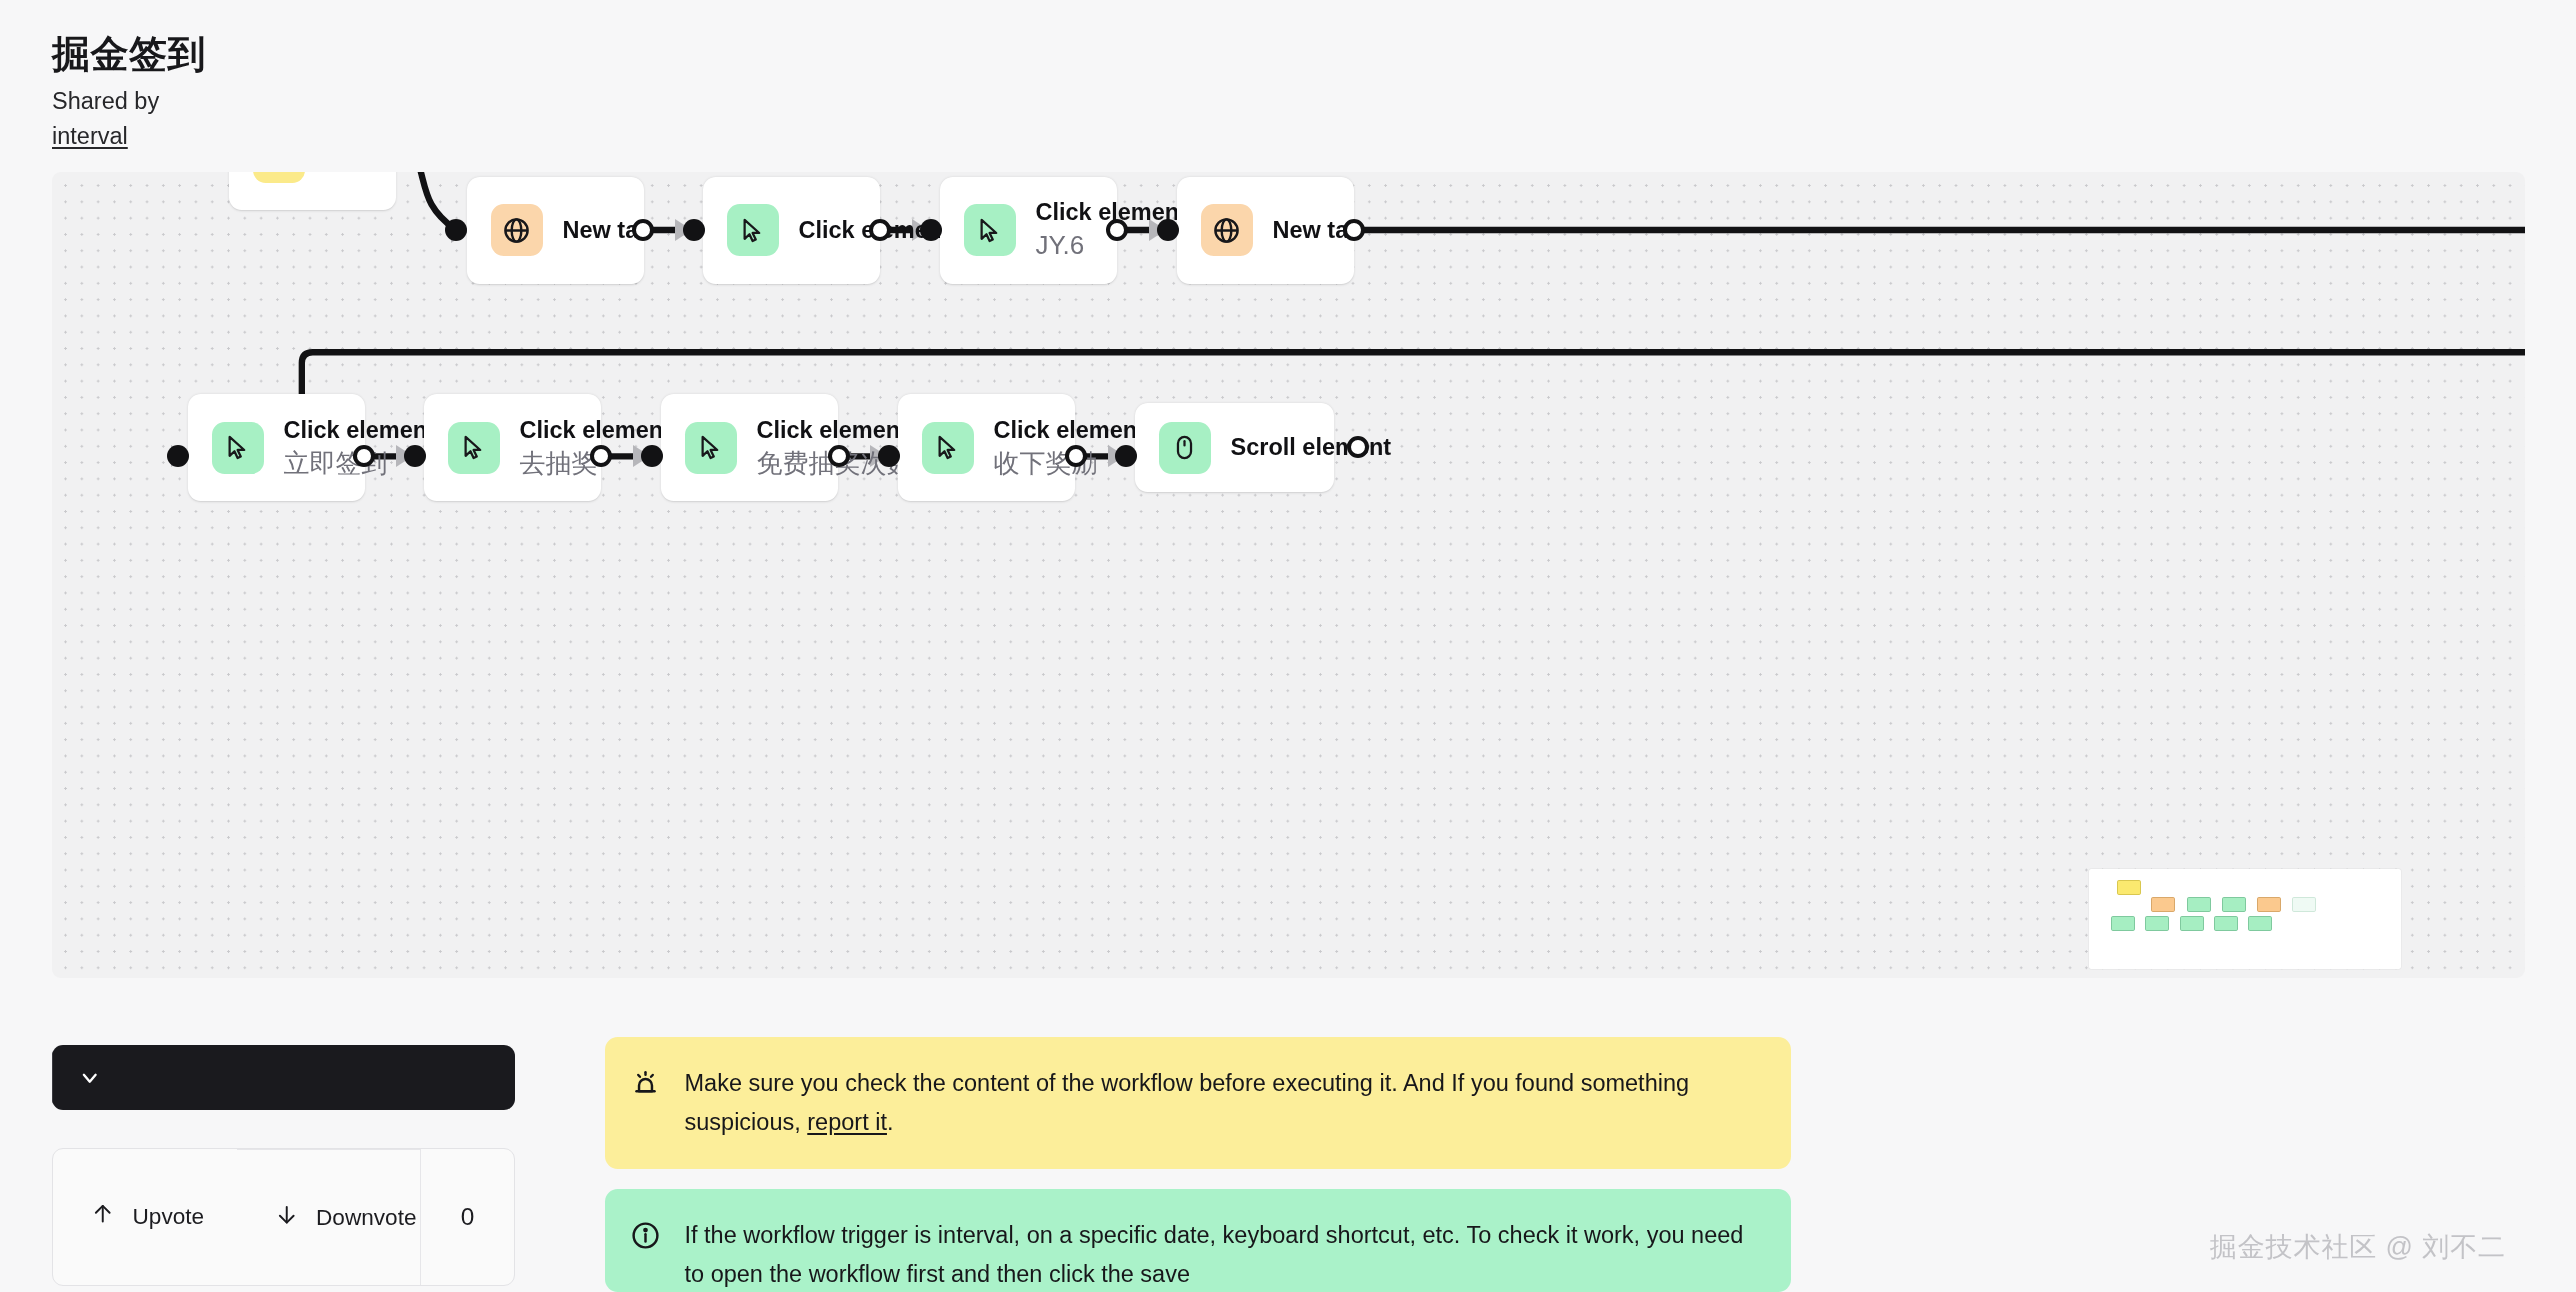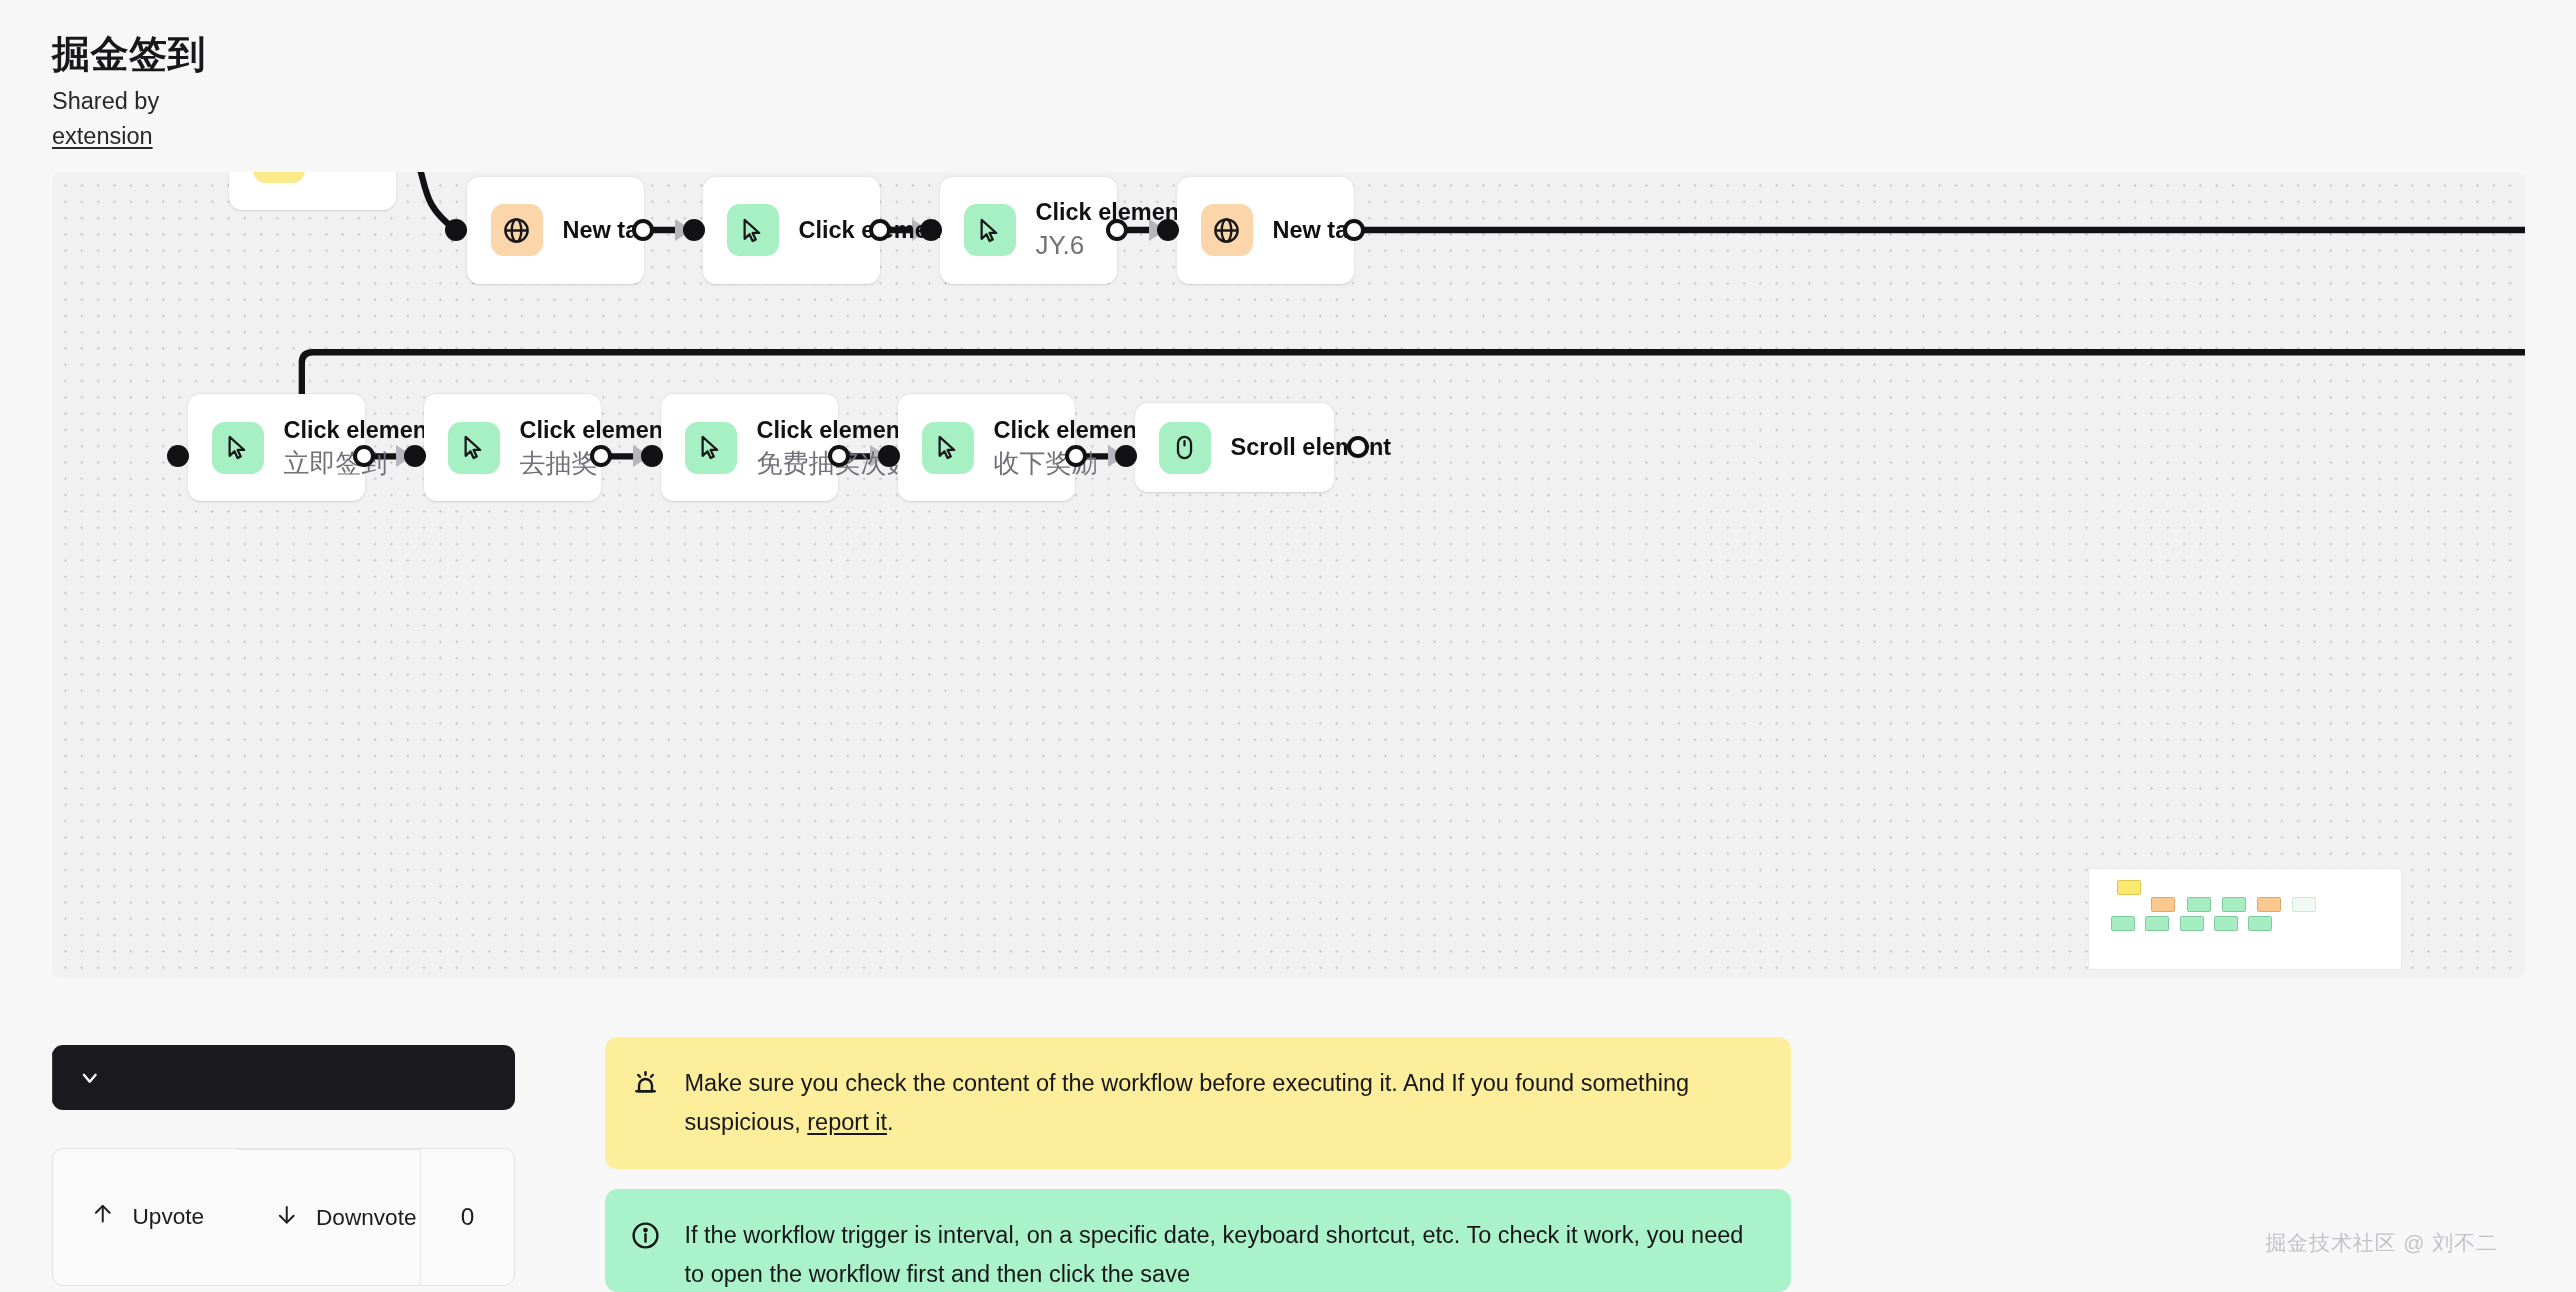--- a/index.html
+++ b/index.html
@@ -140,34 +140,34 @@
   }
   .banner-warn { top: 1037px; background: #fcee9a; }
   .banner-info { top: 1189px; background: #aaf2c9; height: 103px; overflow: hidden; }
   .banner-icon { flex: 0 0 auto; padding-top: 3.6px; }
   .banner-text {
     font-size: 23.5px; line-height: 1.65; color: #17171a;
   }
   .banner-link { color: #17171a; text-decoration: underline; text-underline-offset: 2.7px; }
 
   .watermark {
-    position: absolute; right: 42px; top: 1229px;
-    font-size: 21px; color: #c3c3c7; letter-spacing: 0.9px;
+    position: absolute; right: 34px; top: 1229px;
+    font-size: 27px; color: #c3c3c7; letter-spacing: 0.9px;
   }
 </style>
 </head>
 <body>
 
 <div class="page">
 
   <div class="header">
     <div class="page-title">掘金签到</div>
     <div class="shared-row">
       <span>Shared by</span>
-      <a class="shared-by-link" href="#">extension</a>
+      <a class="shared-by-link" href="#">interval</a>
     </div>
   </div>
 
   <div class="canvas">
 
     <svg class="edges" viewBox="0 0 2732 890" preserveAspectRatio="none">
 
       <path d="M 389,-48 C 420,10 400,30 446,64" fill="none" stroke="#121214" stroke-width="7" stroke-linecap="round"></path>
 
       <line x1="653" y1="64" x2="703" y2="64" stroke="#121214" stroke-width="7"></line>

